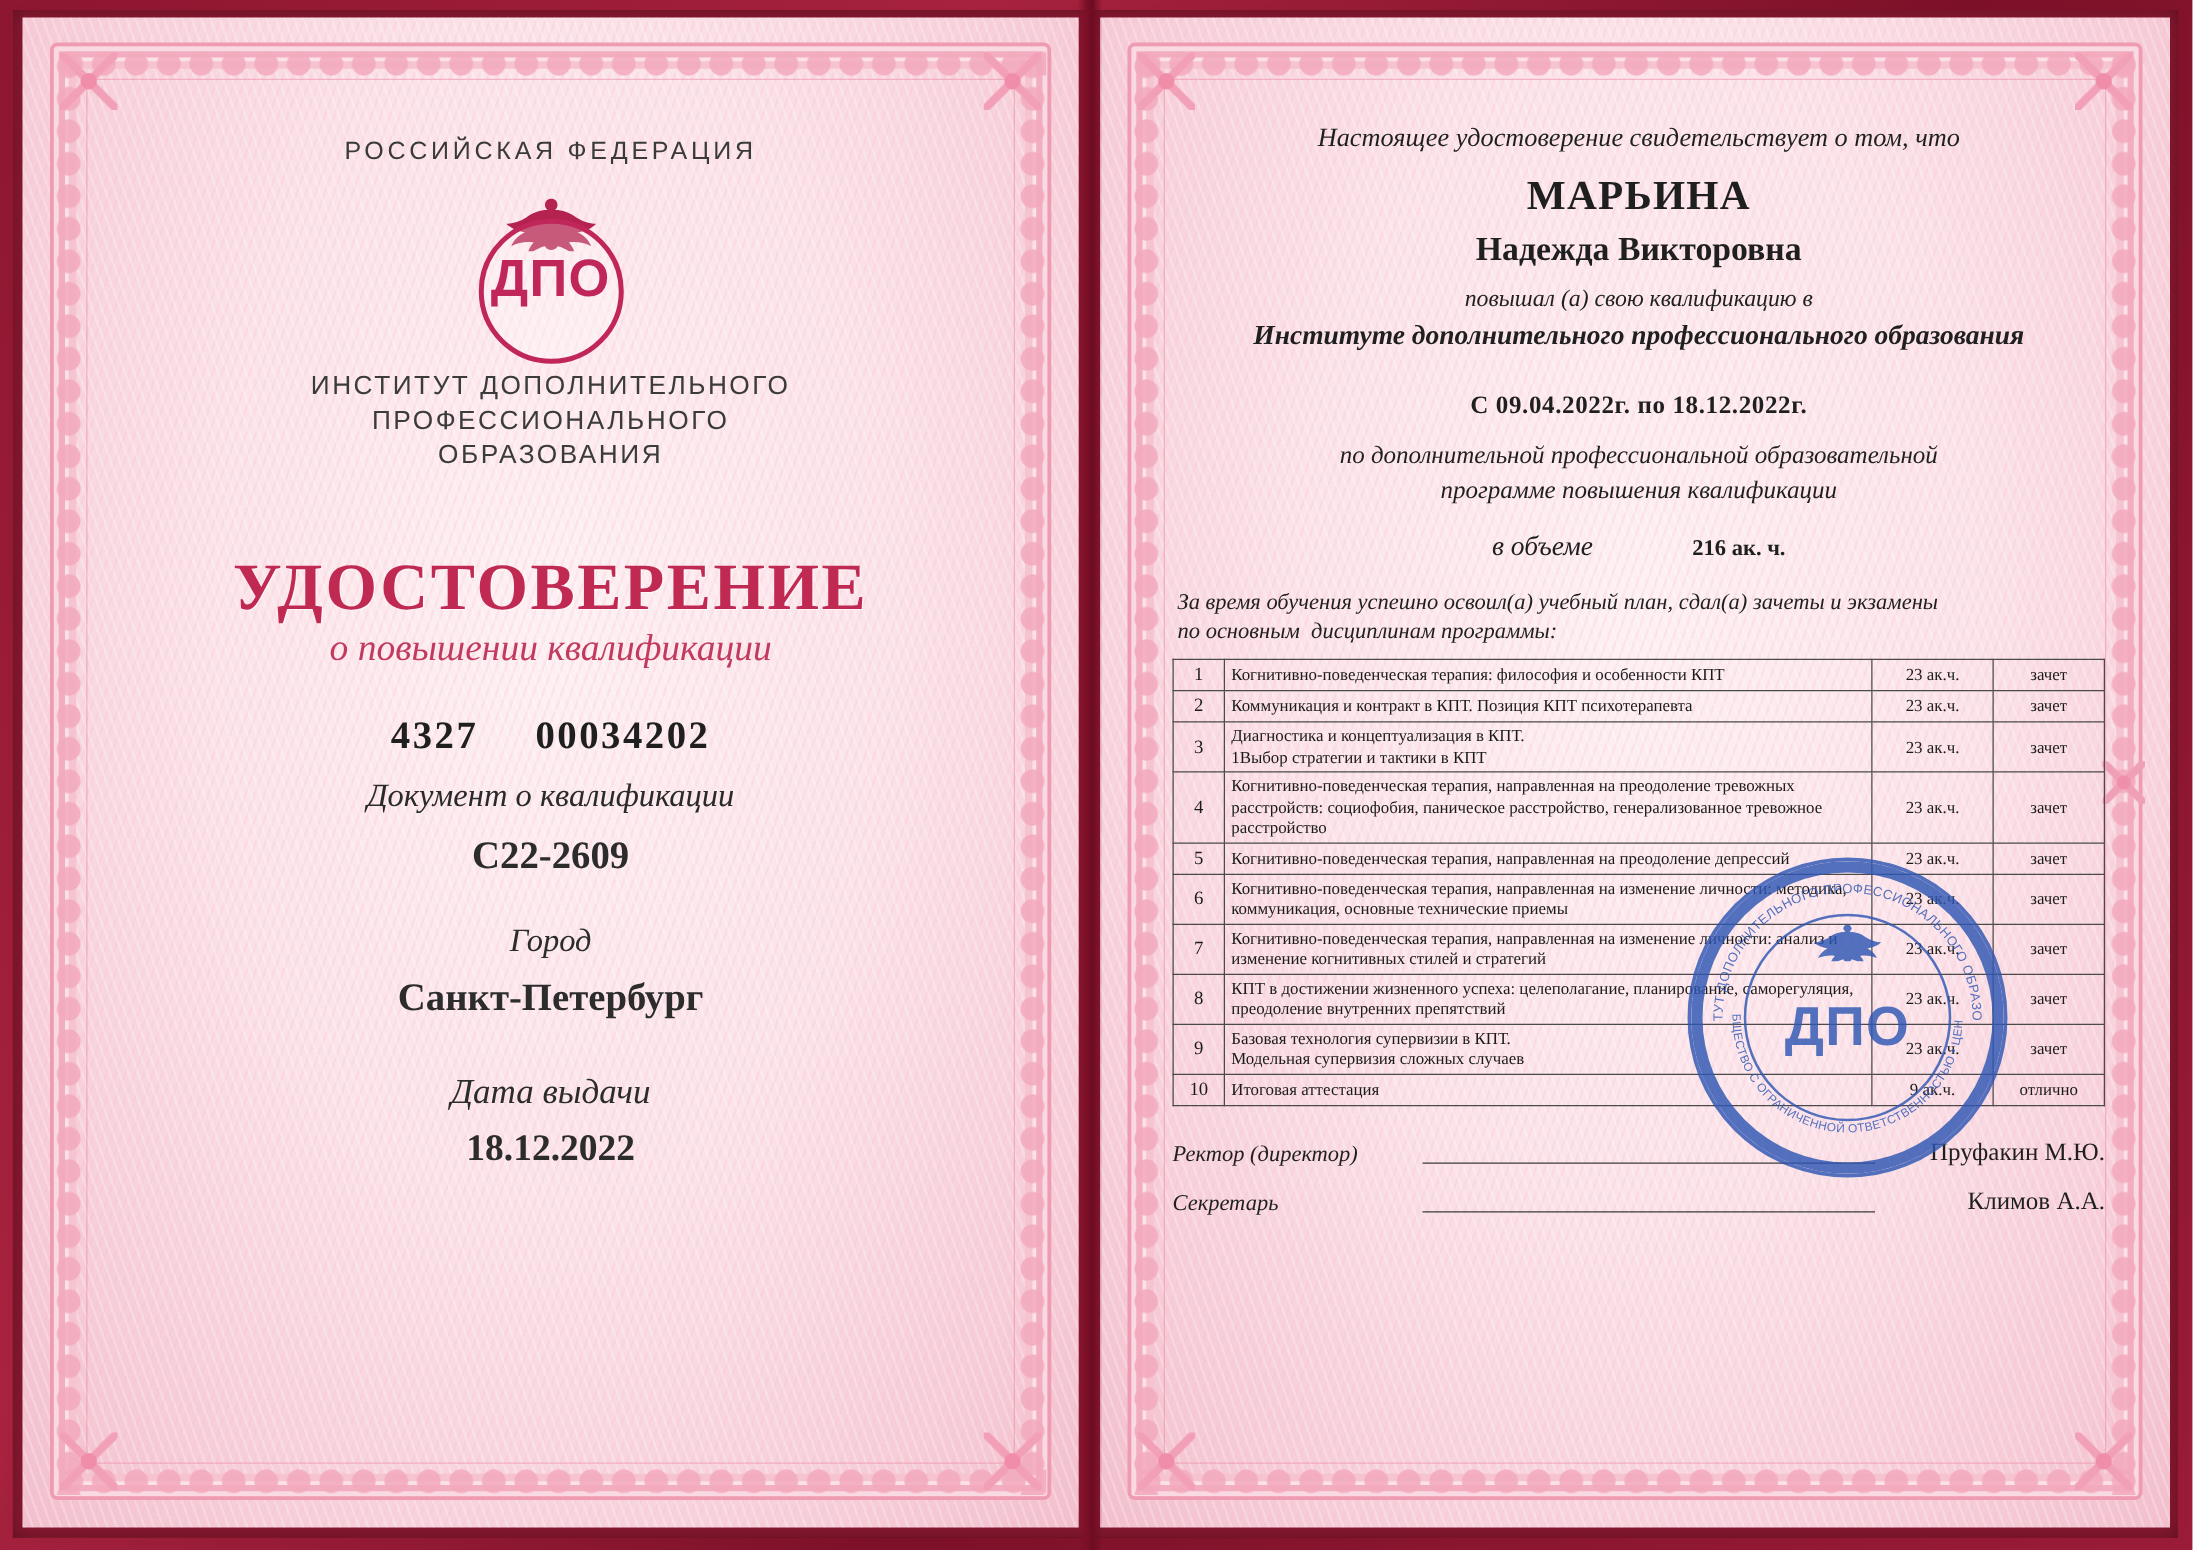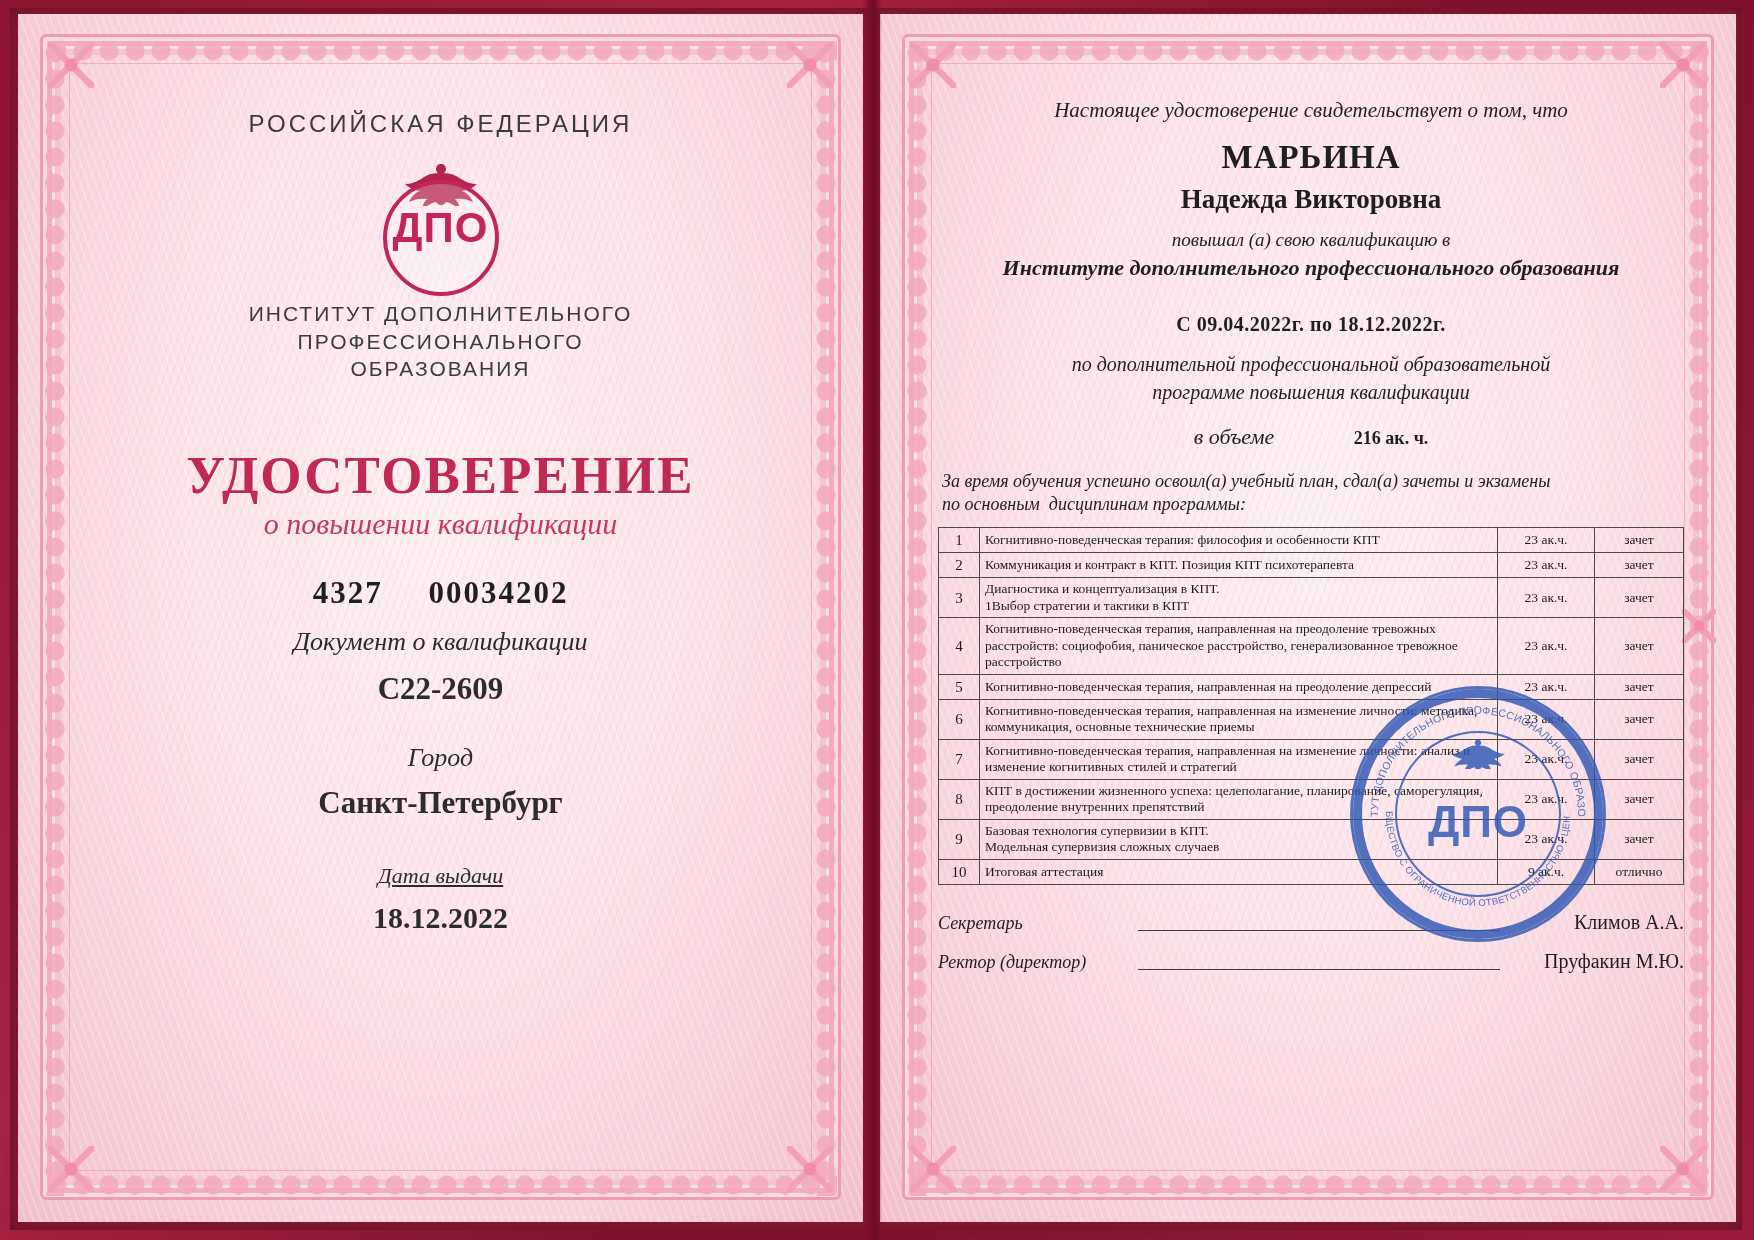--- a/index.html
+++ b/index.html
@@ -112,21 +112,21 @@
   .content {
     position: absolute;
     left: 70px; right: 70px; top: 66px; bottom: 60px;
     text-align: center;
     color: #2c2c2c;
   }
 
   
   .rf-title {
     font-family: "Liberation Sans", sans-serif;
-    font-size: 24px;
+    font-size: 20px;
     letter-spacing: 3px;
     color: #3a3a3a;
     margin-top: 30px;
   }
   .emblem {
     position: relative;
     width: 180px;
     height: 150px;
     margin: 4px auto 0;
   }
@@ -212,22 +212,21 @@
     font-size: 26px;
   }
   .city-value {
     margin-top: 12px;
     font-size: 31px;
     font-weight: bold;
   }
   .date-label {
     margin-top: 42px;
     font-style: italic;
-    font-size: 22px;
-    text-decoration: underline;
+    font-size: 28px;
   }
   .date-value {
     margin-top: 12px;
     font-size: 30px;
     font-weight: bold;
   }
 
   
   .r-content {
     position: absolute;
@@ -549,28 +548,28 @@
               <td class="c-idx">10</td>
               <td class="c-name">Итоговая аттестация</td>
               <td class="c-hours">9 ак.ч.</td>
               <td class="c-mark">отлично</td>
             </tr>
           </tbody>
       </table>
 
       <div class="signatures">
         <div class="sig-row">
+          <div class="sig-role">Ректор (директор)</div>
+          <div class="sig-line"></div>
+          <div class="sig-name">Пруфакин М.Ю.</div>
+        </div>
+        <div class="sig-row">
           <div class="sig-role">Секретарь</div>
           <div class="sig-line"></div>
           <div class="sig-name">Климов А.А.</div>
-        </div>
-        <div class="sig-row">
-          <div class="sig-role">Ректор (директор)</div>
-          <div class="sig-line"></div>
-          <div class="sig-name">Пруфакин М.Ю.</div>
         </div>
       </div>
     </div>
 
     <div class="stamp">
       <svg class="stamp-ring-text" viewBox="0 0 250 250">
         <defs>
           <path id="ringTop" d="M25,125 a100,100 0 1,1 200,0"></path>
           <path id="ringBot" d="M33,125 a92,92 0 1,0 184,0"></path>
         </defs>

